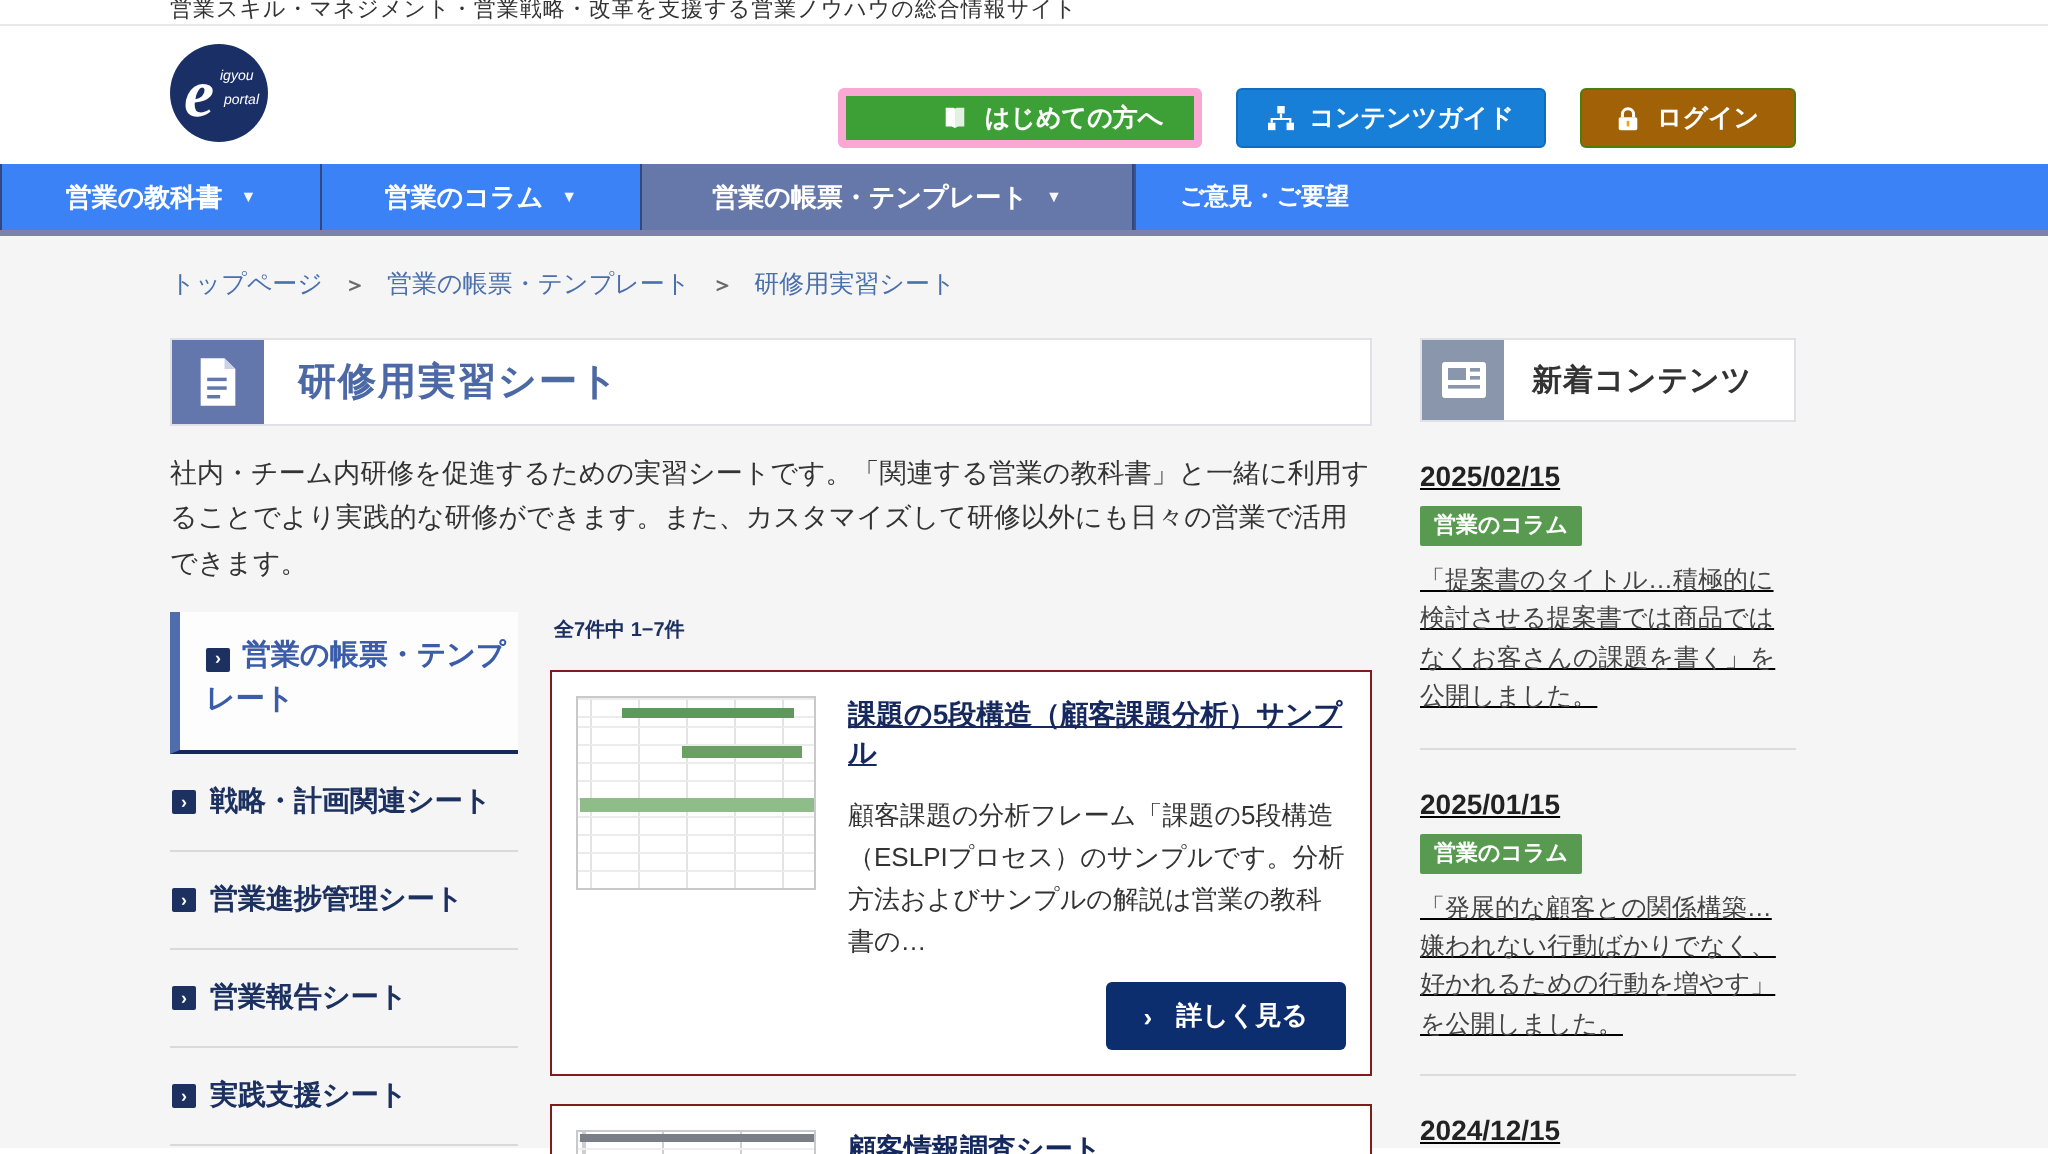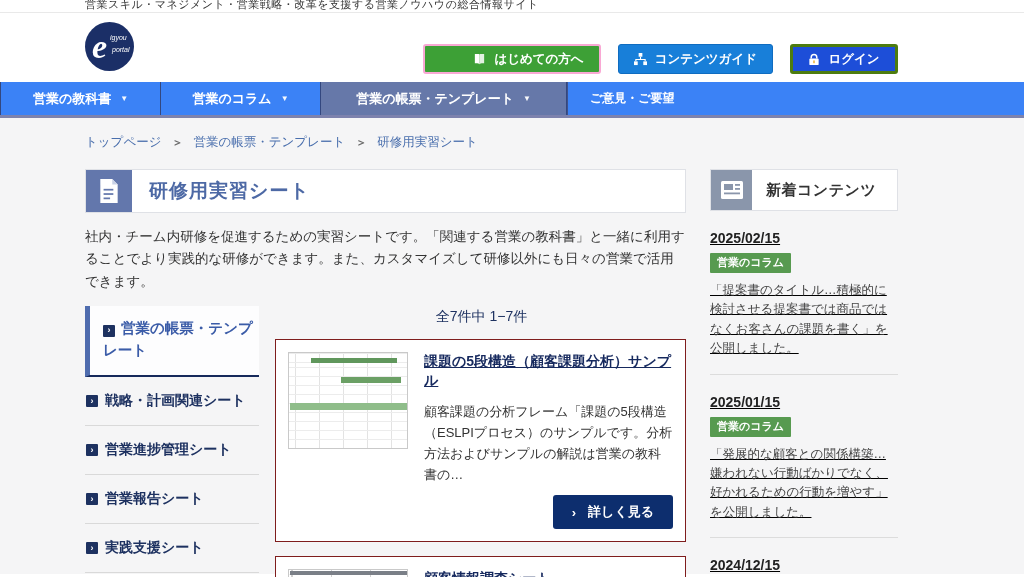--- a/index.html
+++ b/index.html
@@ -13,23 +13,23 @@
   
   .site-header { position:relative; height:69px; background:#fff; padding-left:85px; }
   .logo-wrap { display:flex; align-items:center; gap:9px; padding-top:9px; }
   .logo-circle { width:49px; height:49px; flex:0 0 49px; }
   .logo-texts .tagline { font-size:10.5px; color:#555; letter-spacing:.5px; }
   .logo-texts .sitename { font-size:28px; font-weight:bold; color:#1b2f67; letter-spacing:1px; line-height:1.1; }
   .header-btns { position:absolute; top:31px; right:126px; display:flex; gap:17px; }
   .hbtn { display:flex; align-items:center; justify-content:center; gap:8px; height:30px; padding:0 15px;
     border-radius:3px; color:#fff; font-size:12.5px; font-weight:bold; cursor:pointer; white-space:nowrap; }
   .hbtn svg { flex:0 0 auto; }
-  .hbtn.green { background:#3da036; border:2px solid #f9a8d4; min-width:118px;padding-left:48px; }
+  .hbtn.green { background:#3da036; border:4px solid #f9a8d4; min-width:118px;padding-left:48px; }
   .hbtn.blue { background:#187fd9; border:1px solid #0f6cc0; min-width:117px; }
-  .hbtn.orange { background:#1d4ed8; border:3px solid #4d7c0f; min-width:108px; }
+  .hbtn.orange { background:#a16207; border:1px solid #4d7c0f; min-width:108px; }
 
   
   .main-nav { display:flex; align-items:stretch; height:36px; background:#3b82f6; border-bottom:3px solid #7d82ad; }
   .nav-item { display:flex; align-items:center; justify-content:center; gap:9px; color:#fff; font-size:13px; font-weight:bold; cursor:pointer; }
   .nav-item.primary { border-left:1px solid #33477f; }
   .nav-item.w1 { width:160px; }
   .nav-item.w2 { width:160px; }
   .nav-item.w3 { width:247px; border-right:1px solid #33477f; }
   .nav-item.active { background:#6678a9; }
   .nav-item .caret { font-size:8px; line-height:1; opacity:.95; }
@@ -57,21 +57,21 @@
   .side-nav { width:174px; }
   .side-head { border-left:5px solid #4f6cae; border-bottom:2px solid #16295b; background:#fdfdfe;
     padding:11px 6px 13px 13px; font-size:14.5px; font-weight:bold; color:#3b5ca8; line-height:1.55; }
   .side-head .sq { margin-right:6px; }
   .sq { display:inline-flex; width:12px; height:12px; background:#1d3160; color:#fff; font-size:9px;
     align-items:center; justify-content:center; flex:0 0 12px; border-radius:1px; font-weight:bold; }
   .side-item { display:flex; align-items:center; gap:7px; padding:15px 2px 15px 1px; border-bottom:1px solid #d9d9d9;
     font-size:14px; font-weight:bold; color:#1d3160; cursor:pointer; }
 
   .list-col { width:411px; margin-left:16px; }
-  .count-line { font-size:14px; font-weight:normal; color:#1d3160; margin:2px 0 13px 2px;text-align:center; }
+  .count-line { font-size:10px; font-weight:bold; color:#1d3160; margin:2px 0 13px 2px; }
   .card { background:#fff; border:1px solid #7f1d1d; padding:12px; display:flex; gap:16px; margin-bottom:14px; }
   .card-body { flex:1; display:flex; flex-direction:column; }
   .card-title { font-size:14px; font-weight:bold; color:#16295e; text-decoration:underline; cursor:pointer; line-height:1.4; }
   .card-desc { margin-top:10px; font-size:13px; color:#333; line-height:1.62; }
   .detail-btn { align-self:flex-end; margin-top:10px; background:#0d2e6e; color:#fff; font-size:13px; font-weight:bold;
     padding:8px 19px; border-radius:3px; cursor:pointer; display:flex; align-items:center; gap:12px; }
   .detail-btn .arr { font-size:13px; }
 
   
   .thumb { width:120px; border:1px solid #c9c9c9; background:#fff; flex:0 0 120px; position:relative; overflow:hidden; }

